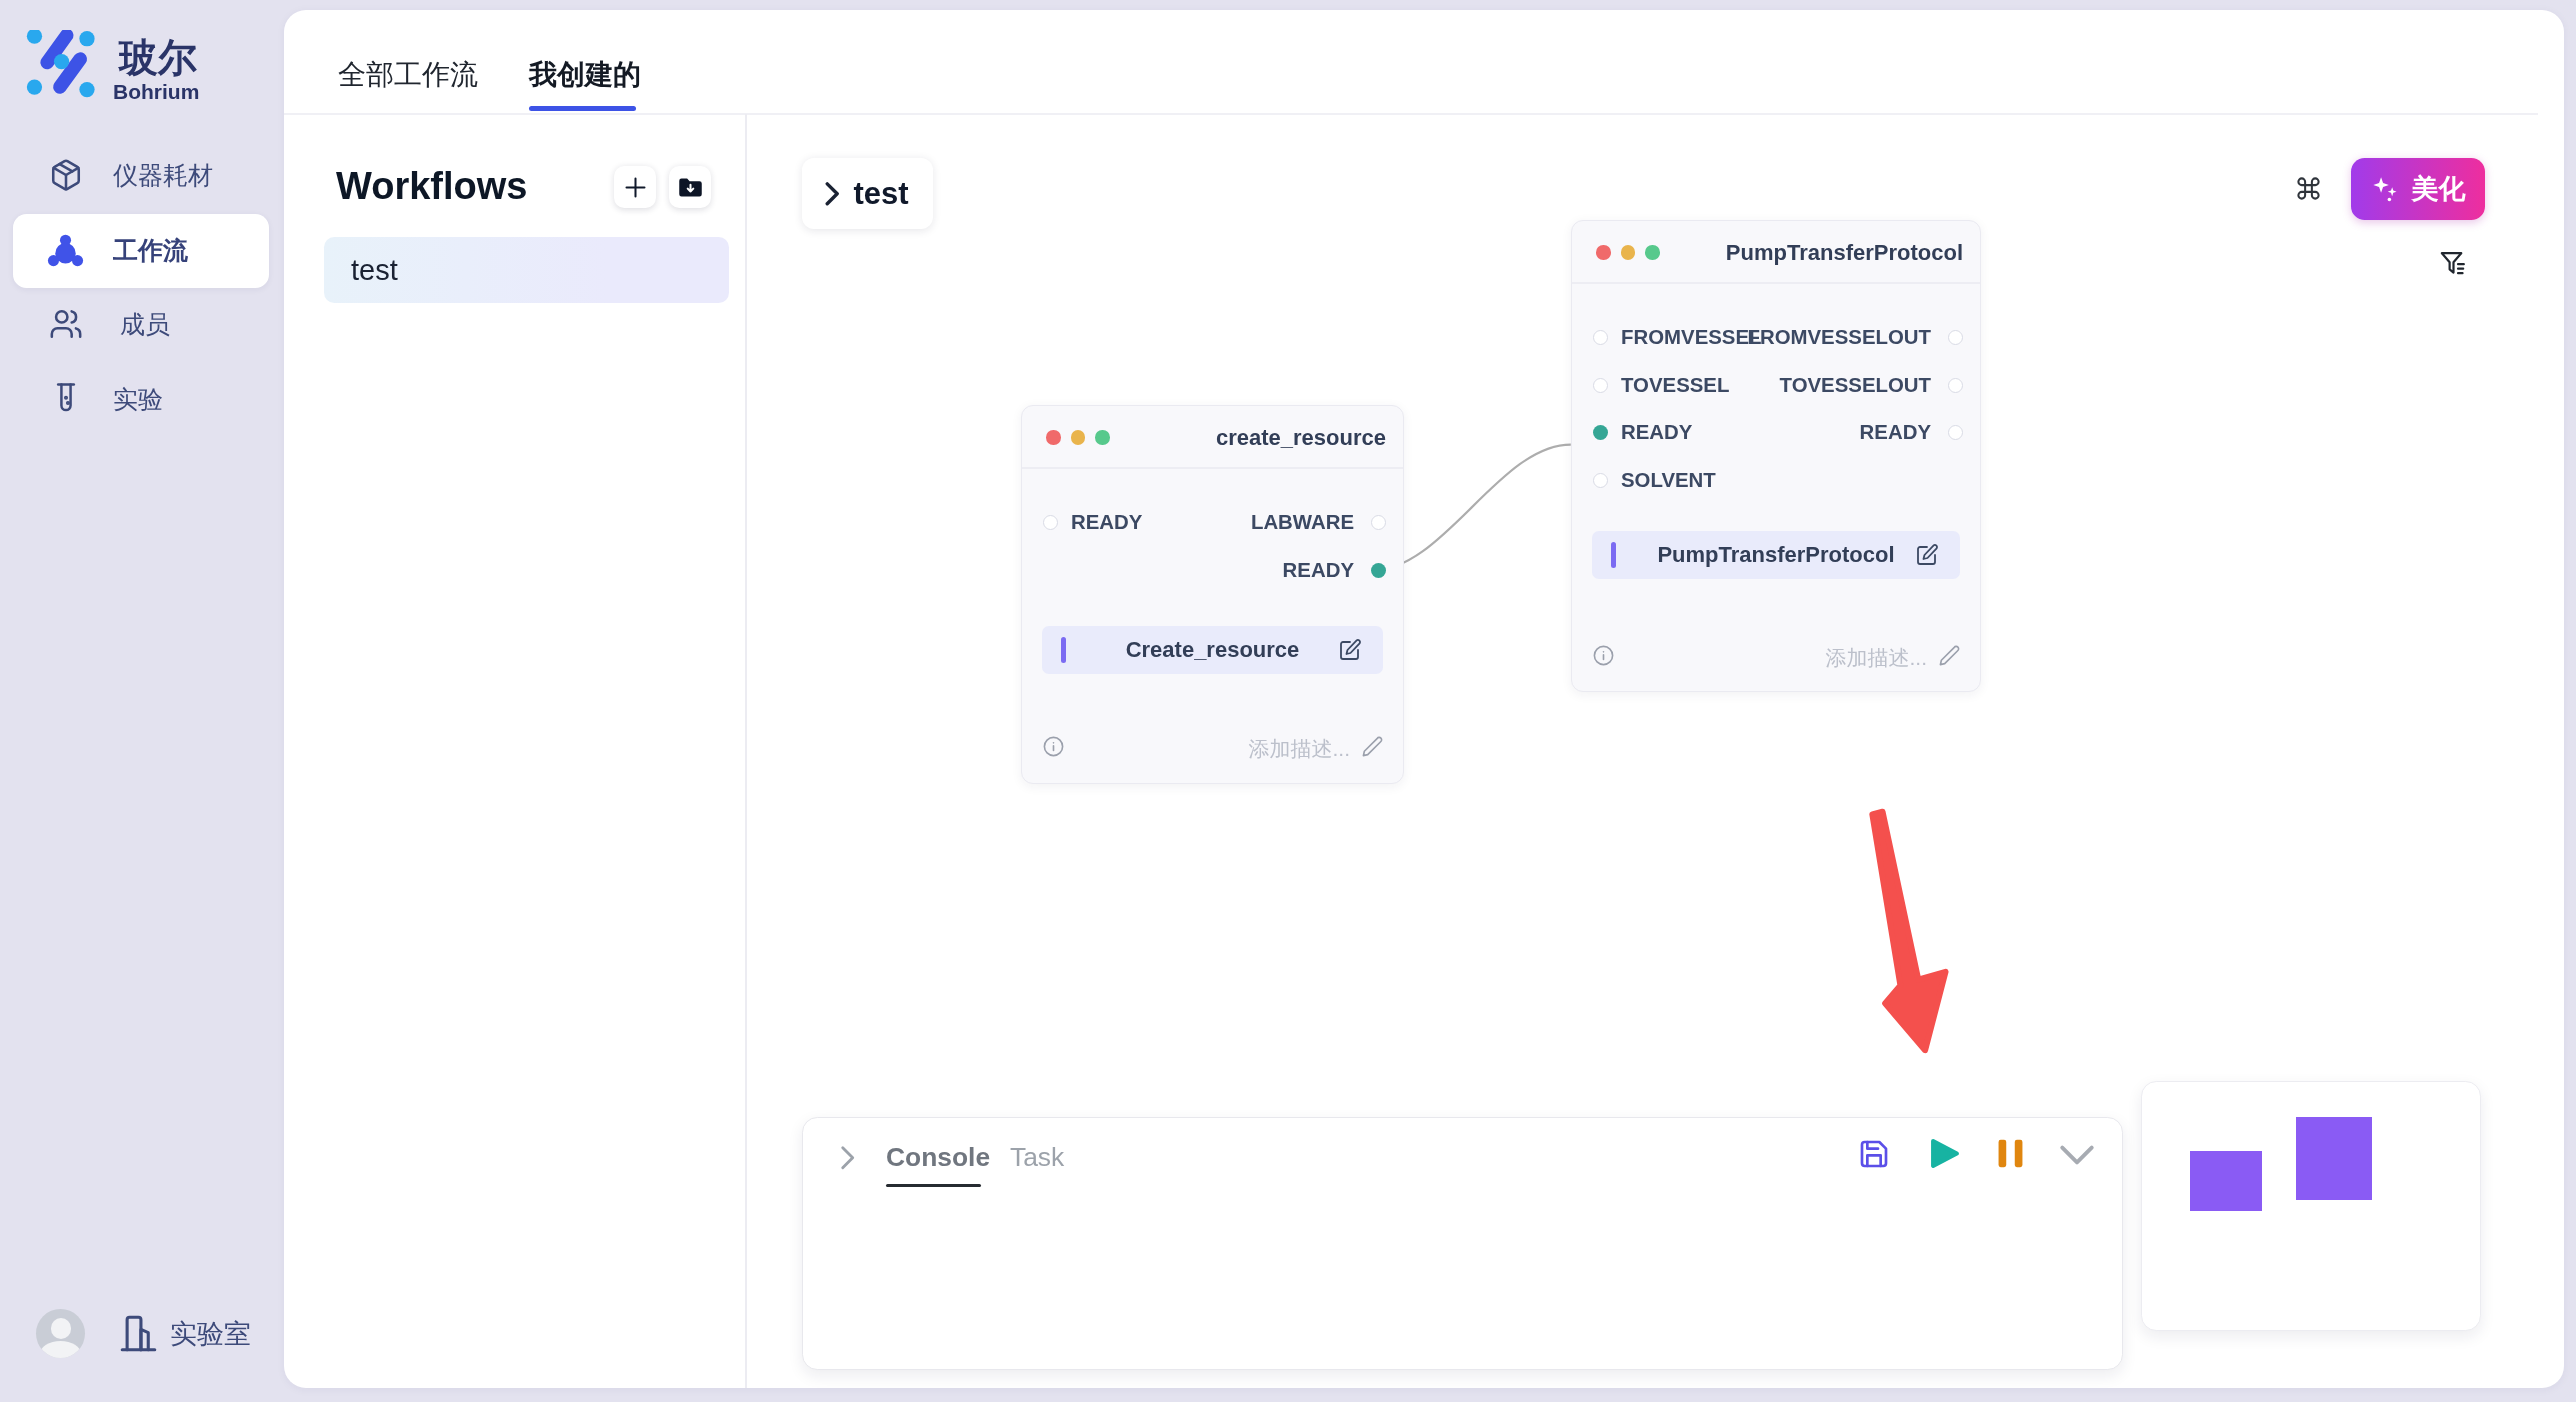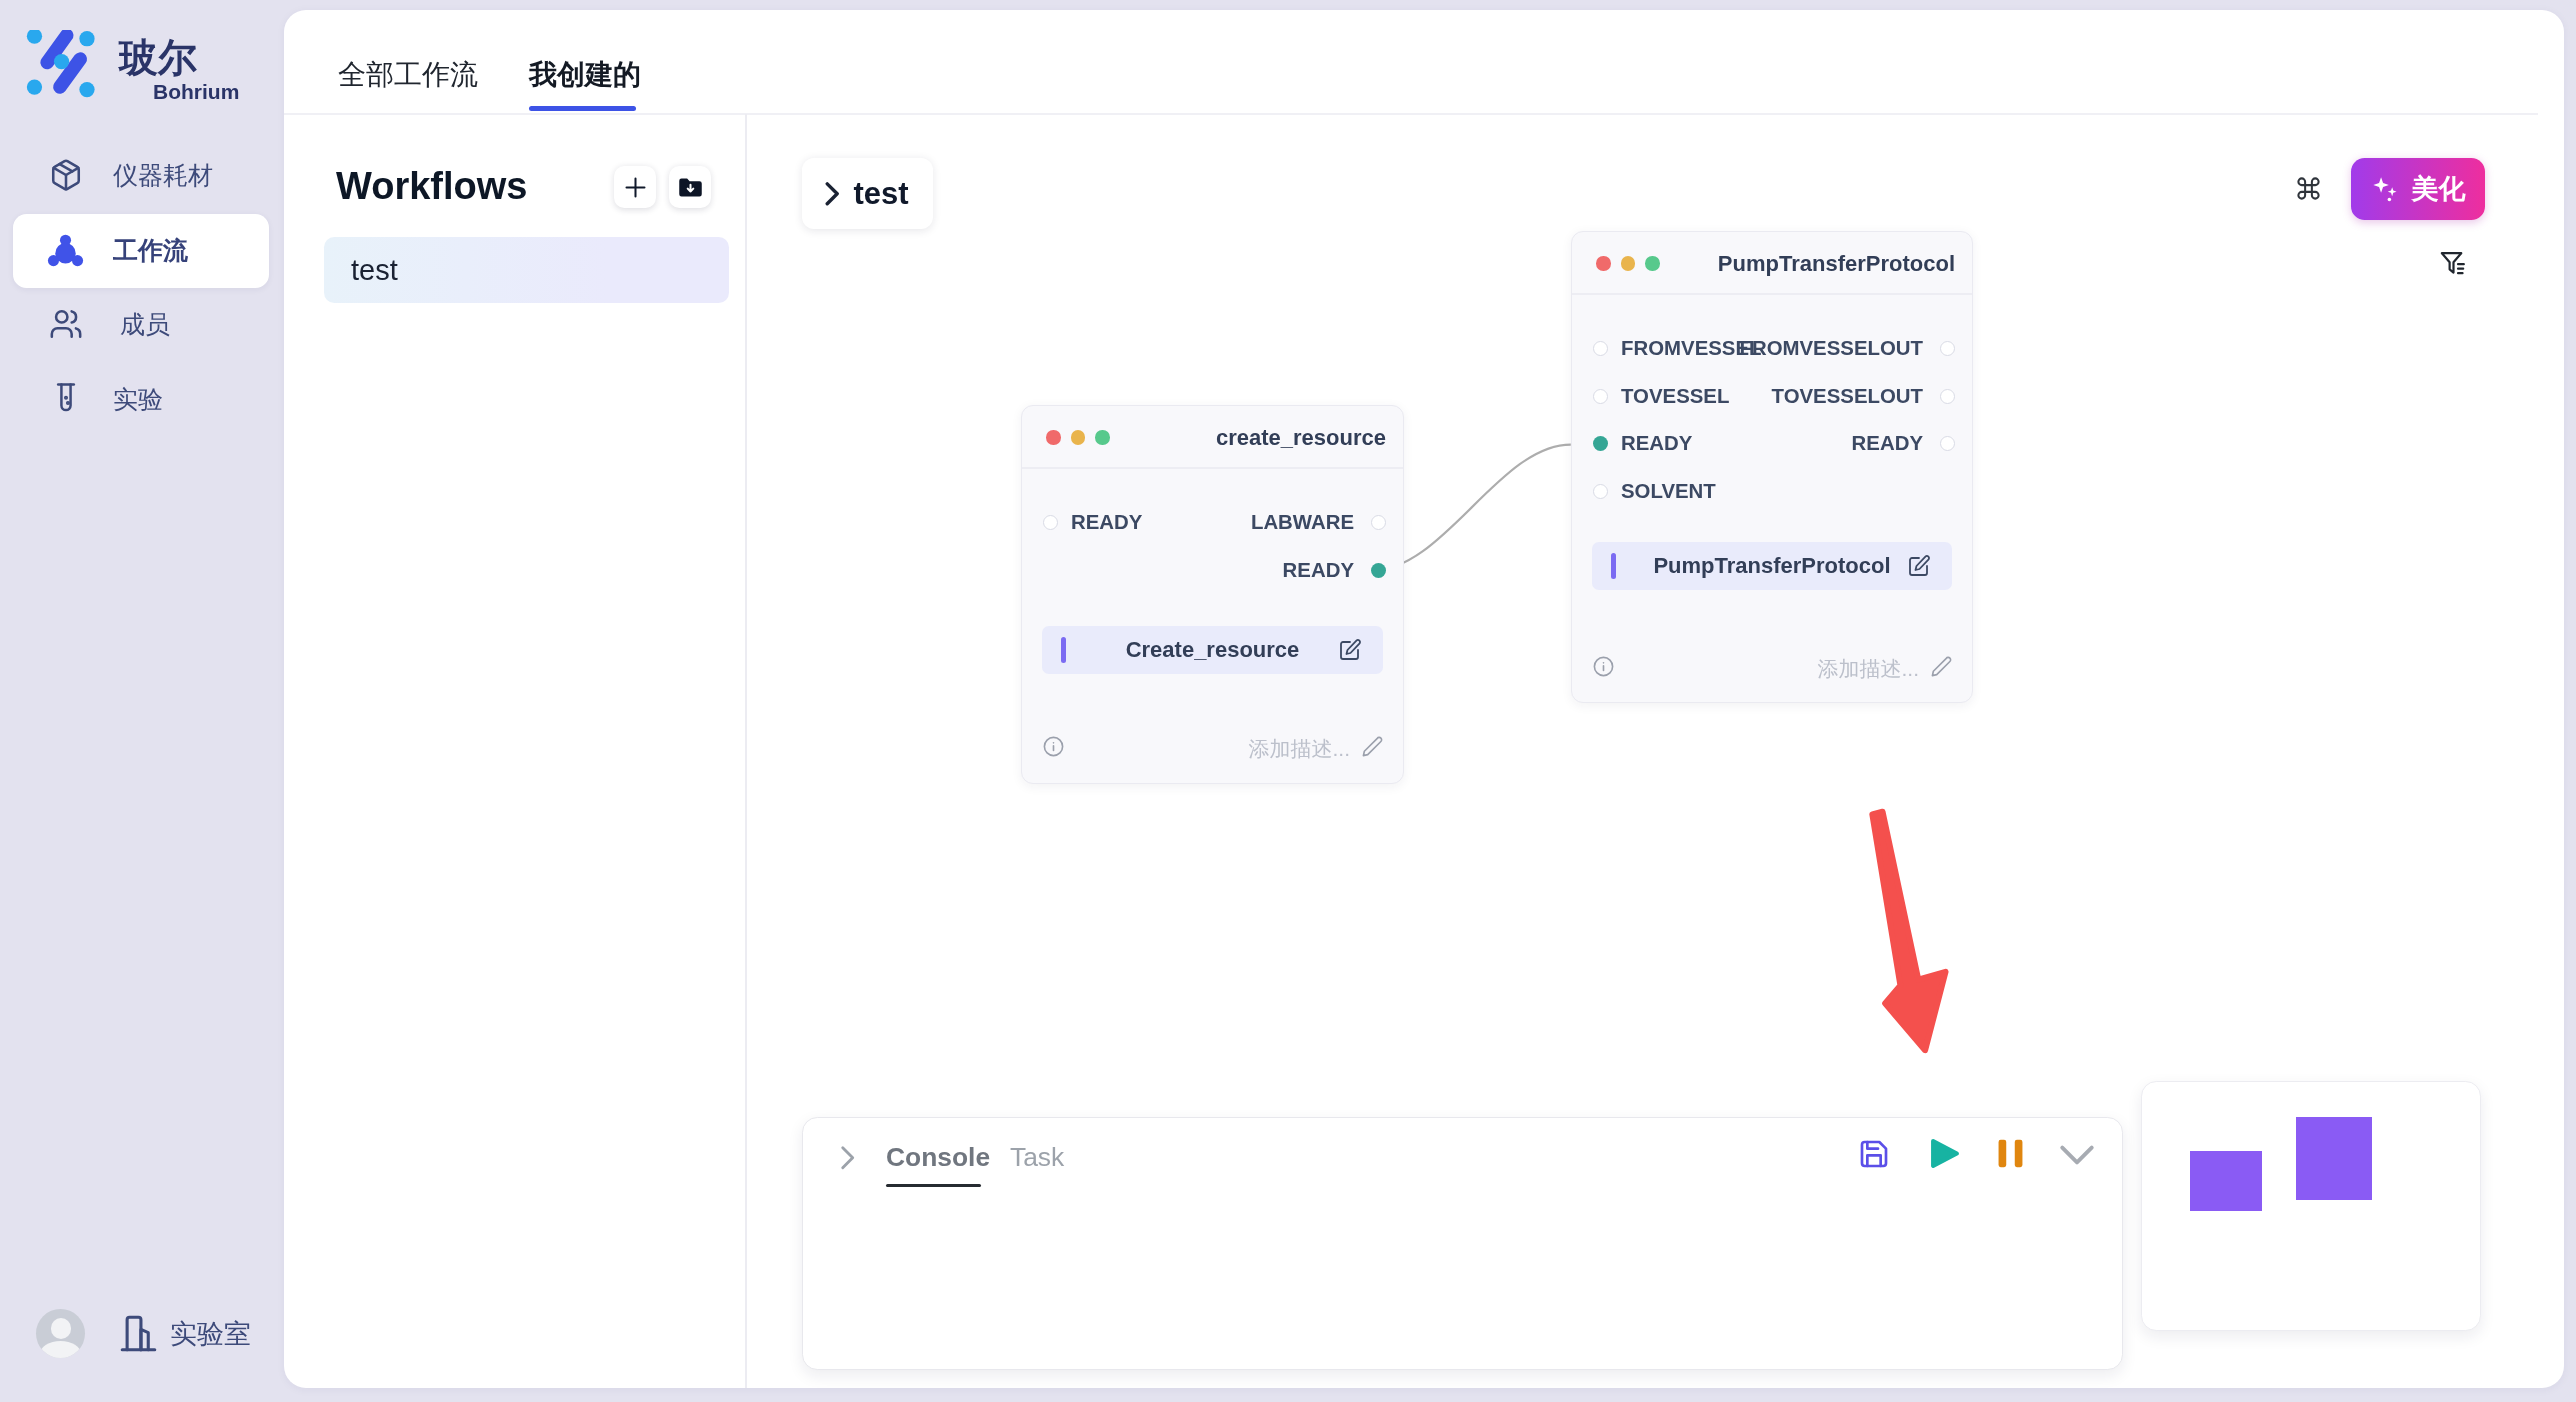--- a/index.html
+++ b/index.html
@@ -2,21 +2,21 @@
 <html style="font-size:13.6px"><head>
 <meta charset="utf-8">
 <style>
   html,body{margin:0;padding:0;}
   body{width:2576px;height:1402px;background:#E3E2EF;font-family:"Liberation Sans","DejaVu Sans",sans-serif;position:relative;overflow:hidden;}
   .abs{position:absolute;}
   
   .main-panel{left:284px;top:10.2px;width:2280px;height:1378px;background:#fff;border-radius:22px;box-shadow:0 1.7px 8.5px rgba(40,40,90,.05);}
   
   .logo-title{left:119px;top:31px;font-size:39px;font-weight:700;color:#2A3468;}
-  .logo-sub{left:113px;top:80px;font-size:21px;font-weight:700;color:#2A3468;margin-left:40px;}
+  .logo-sub{left:113px;top:80px;font-size:21px;font-weight:700;color:#2A3468;}
   .nav-label{font-size:25px;color:#3D4A7A;line-height:34px;}
   .nav-pill{left:12.8px;top:214px;width:256px;height:74px;background:#fff;border-radius:13.6px;box-shadow:0 1.7px 6.8px rgba(40,40,90,.06);}
   .nav-active .nav-label{font-weight:700;color:#36427A;}
   
   .tab{top:56px;height:37px;line-height:37px;font-size:28px;color:#20262F;}
   .tab.active{font-weight:700;color:#141A24;}
   .tab-underline{left:529px;top:106px;width:107px;height:5.1px;border-radius:2.6px;background:#3D53E6;}
   .tabs-divider{left:284px;top:113px;width:2254px;height:1.7px;background:#F0F0F5;}
   
   .wf-title{left:336px;top:167px;font-size:38px;font-weight:700;color:#0D1726;height:39px;line-height:39px;}
@@ -239,21 +239,21 @@
     </svg>
     </span>
   <span class="abs desc" style="right:53px;top:329px;">添加描述...</span>
   <span class="abs" style="right:19px;top:329px;">
     <svg width="23" height="23" viewBox="0 0 24 24" fill="none" stroke="#9BA0AC" stroke-width="1.7" stroke-linecap="round" stroke-linejoin="round">
       <path d="M17 3.5a2.5 2.5 0 1 1 3.5 3.5L7 20.5 2.5 21.5 3.5 17Z"></path>
     </svg>
     </span>
 </div>
 
-<div class="abs node" style="left:1571px;top:231px;width:400px;height:470px;z-index:2;">
+<div class="abs node" style="left:1571px;top:220px;width:400px;height:470px;z-index:2;padding-left:8px;">
   <span class="abs dots">
     <i class="dot r"></i>
     <i class="dot y"></i>
     <i class="dot g"></i>
   </span>
   <span class="abs node-title">PumpTransferProtocol</span>
   <span class="abs node-hdiv"></span>
 
   <span class="abs port" style="left:21px;top:109px;"></span>
   <span class="abs port-label" style="left:49px;top:104px;">FROMVESSEL</span>

